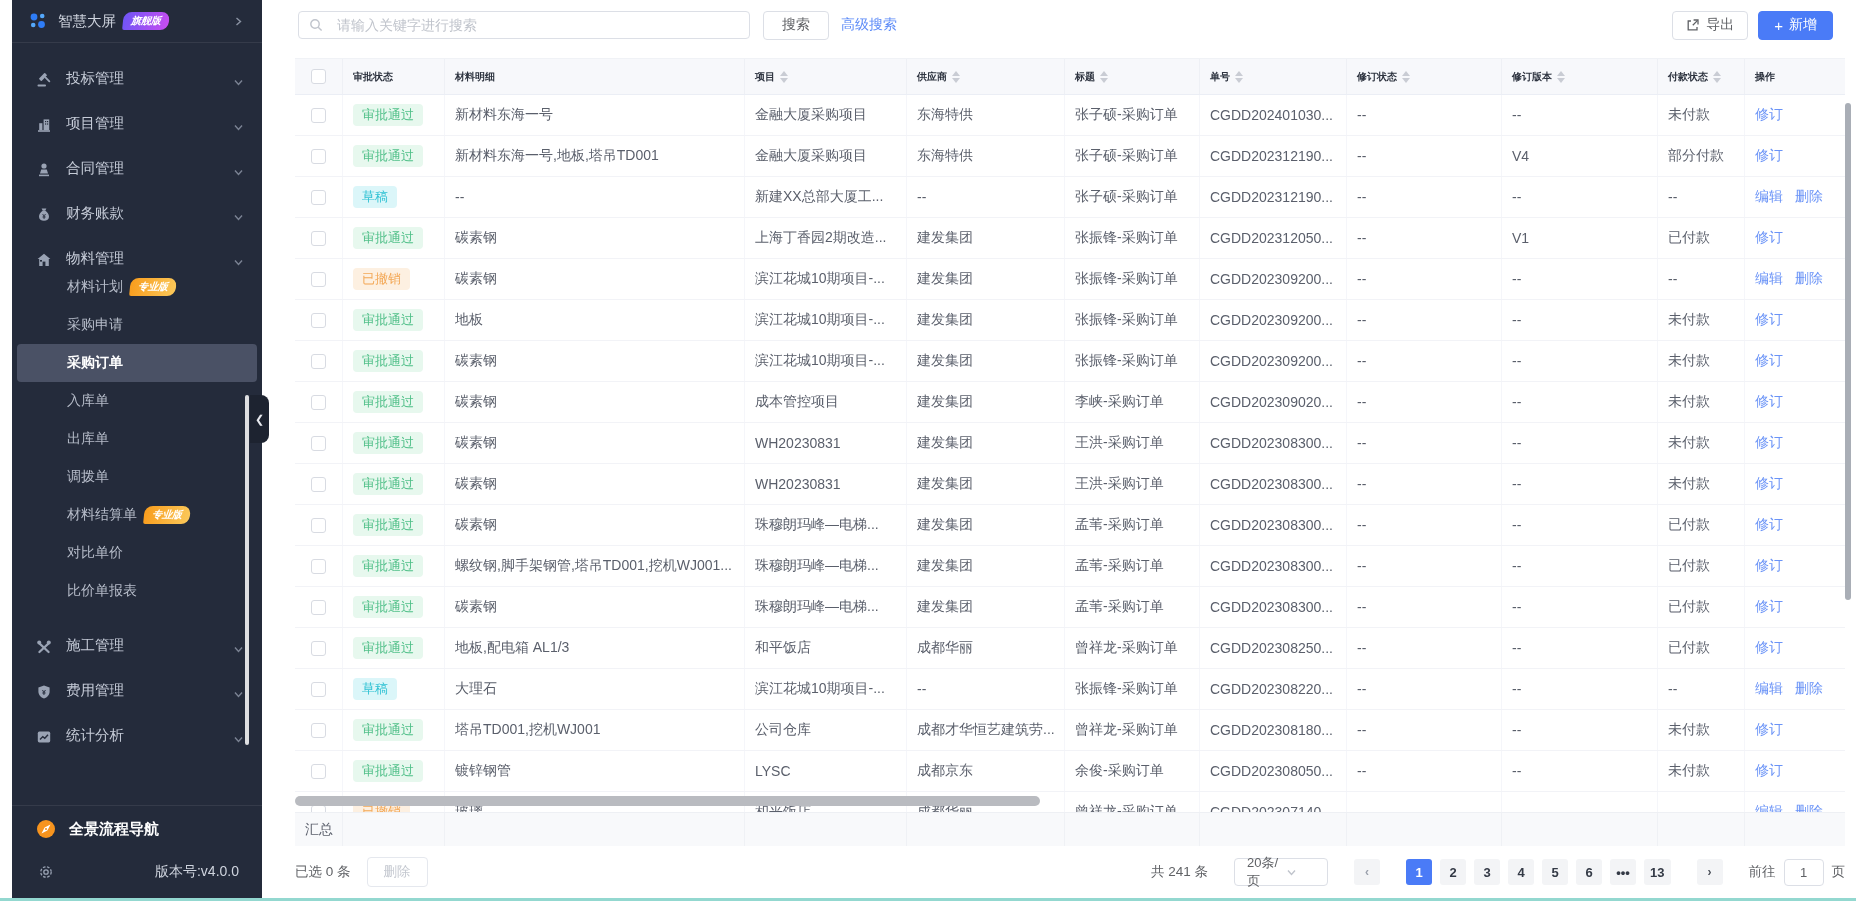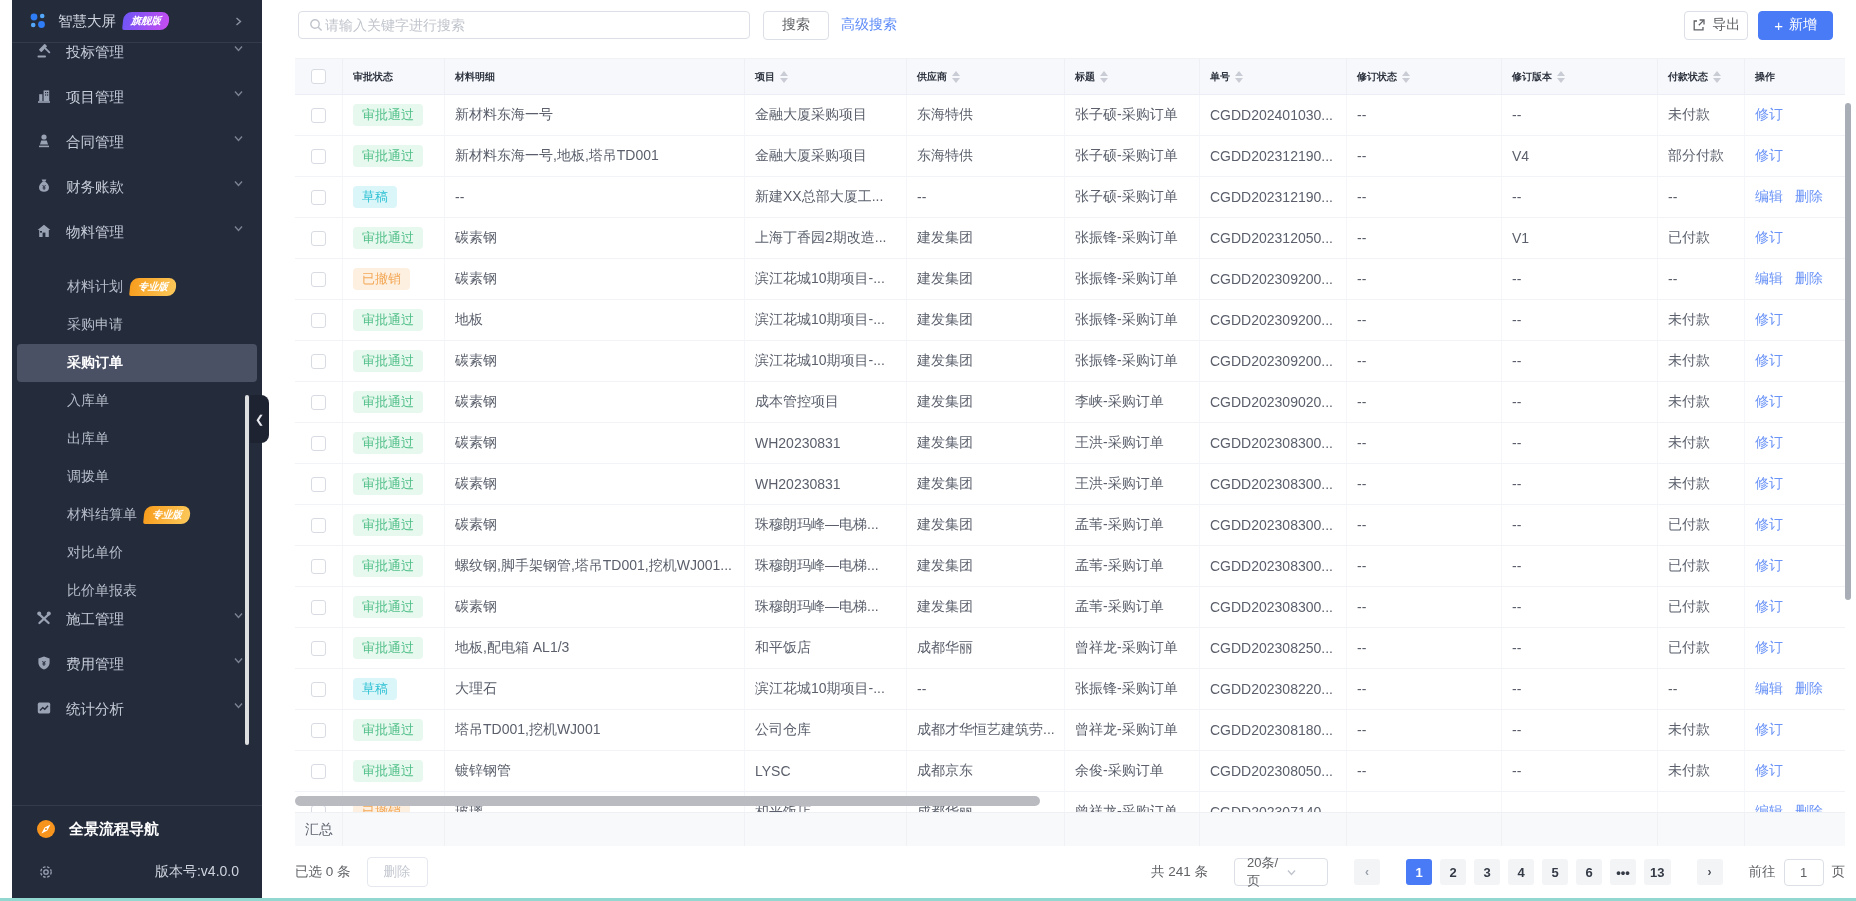--- a/index.html
+++ b/index.html
@@ -5,21 +5,21 @@
   html,body{margin:0;padding:0;width:1856px;height:901px;overflow:hidden;
     font-family:"Liberation Sans","DejaVu Sans",sans-serif;background:#fff;position:relative;}
   *{box-sizing:border-box;}
   
   .sidebar{position:absolute;left:0;top:0;width:250px;height:898px;background:#242b3b;
     color:#c6ccd8;display:flex;flex-direction:column;z-index:3;margin-left:12px;}
   .side-top{height:42px;display:flex;align-items:center;padding:0 18px 0 16px;flex:0 0 auto;}
   .side-top .logo{display:flex;margin-right:10px;}
   .side-top .tlabel{font-size:14.5px;color:#cfd4de;}
   .side-divider{height:1px;background:rgba(255,255,255,.08);flex:0 0 auto;}
-  .side-item{height:45px;display:flex;align-items:flex-start;padding:0 18px 0 24px;cursor:pointer;flex:0 0 auto;}
+  .side-item{height:45px;display:flex;align-items:flex-end;padding:0 18px 0 24px;cursor:pointer;flex:0 0 auto;}
   .side-icon{width:16px;display:flex;margin-right:14px;}
   .side-label{flex:1;font-size:14.5px;color:#c6ccd8;}
   .side-chev{display:flex;opacity:.85;}
   .sub-list{flex:0 0 auto;}
   .sub-item{height:38px;display:flex;align-items:center;padding-left:55px;font-size:14px;color:#b7bdca;cursor:pointer;}
   .sub-item.active{background:#4a5165;border-radius:4px;margin:0 5px;padding-left:50px;color:#fff;font-weight:bold;}
   .mini-badge{display:inline-block;font-size:10px;font-style:italic;font-weight:bold;color:#fff;
     padding:1.5px 8px 2.5px;border-radius:8px 8px 8px 2px;margin-left:7px;transform:skewX(-6deg);}
   .mini-badge.orange{background:linear-gradient(100deg,#f89c1c,#fbc95b);}
   .mini-badge.purple{background:linear-gradient(100deg,#6e55f6,#c84df1);}
@@ -31,29 +31,29 @@
   .side-scrollbar{position:absolute;left:245px;top:395px;width:4px;height:350px;background:rgba(255,255,255,.85);
     border-radius:2px;z-index:4;}
   .collapse-handle{position:absolute;left:250px;top:395px;width:19px;height:48px;background:#1d2330;
     border-radius:0 8px 8px 0;display:flex;align-items:center;justify-content:center;color:#e8eaef;
     font-size:11px;z-index:4;cursor:pointer;}
   
   .content{position:absolute;left:250px;top:0;width:1606px;height:898px;background:#fff;}
   .toolbar{position:absolute;left:0;top:0;right:0;height:50px;display:flex;align-items:center;
     padding:0 23px 0 48px;}
   .search-box{width:452px;height:28px;border:1px solid #dcdfe6;border-radius:4px;display:flex;
-    align-items:center;padding:0 10px;gap:0;background:#fff;}
+    align-items:center;padding:0 10px;gap:12px;background:#fff;}
   .search-box input{border:none;outline:none;flex:1;font-size:14px;color:#333;font-family:inherit;}
   .search-box input::placeholder{color:#c0c4cc;}
   .btn{height:29px;border:1px solid #dcdfe6;border-radius:4px;background:#fff;color:#606266;
     font-size:14px;display:flex;align-items:center;justify-content:center;cursor:pointer;font-family:inherit;}
   .btn-search{width:66px;margin-left:13px;}
   .adv-link{margin-left:12px;font-size:14px;color:#5e8cf8;cursor:pointer;}
   .tool-spacer{flex:1;}
-  .btn-export{padding:0 7px;gap:6px;}
+  .btn-export{padding:0 13px;gap:6px;}
   .btn-add{padding:0 15px;gap:6px;margin-left:10px;background:#4a7bf7;border-color:#4a7bf7;color:#fff;}
   .btn-add .pl{font-size:15px;line-height:1;}
   
   .table-wrap{position:absolute;left:45px;top:58px;width:1550px;}
   .grid-row{display:grid;grid-template-columns:48px 102px 300px 162px 158px 135px 147px 155px 156px 87px 100px;}
   .thead{height:37px;background:#f7f8fb;border-top:1px solid #f0f2f6;border-bottom:1px solid #ebeef5;}
   .th{display:flex;align-items:center;padding:0 10px;gap:5px;font-size:10px;font-weight:bold;color:#2e3440;
     border-right:1px solid #eef0f5;white-space:nowrap;overflow:hidden;}
   .th:last-child{border-right:none;}
   .sort{display:inline-flex;flex-direction:column;gap:2px;cursor:pointer;}

